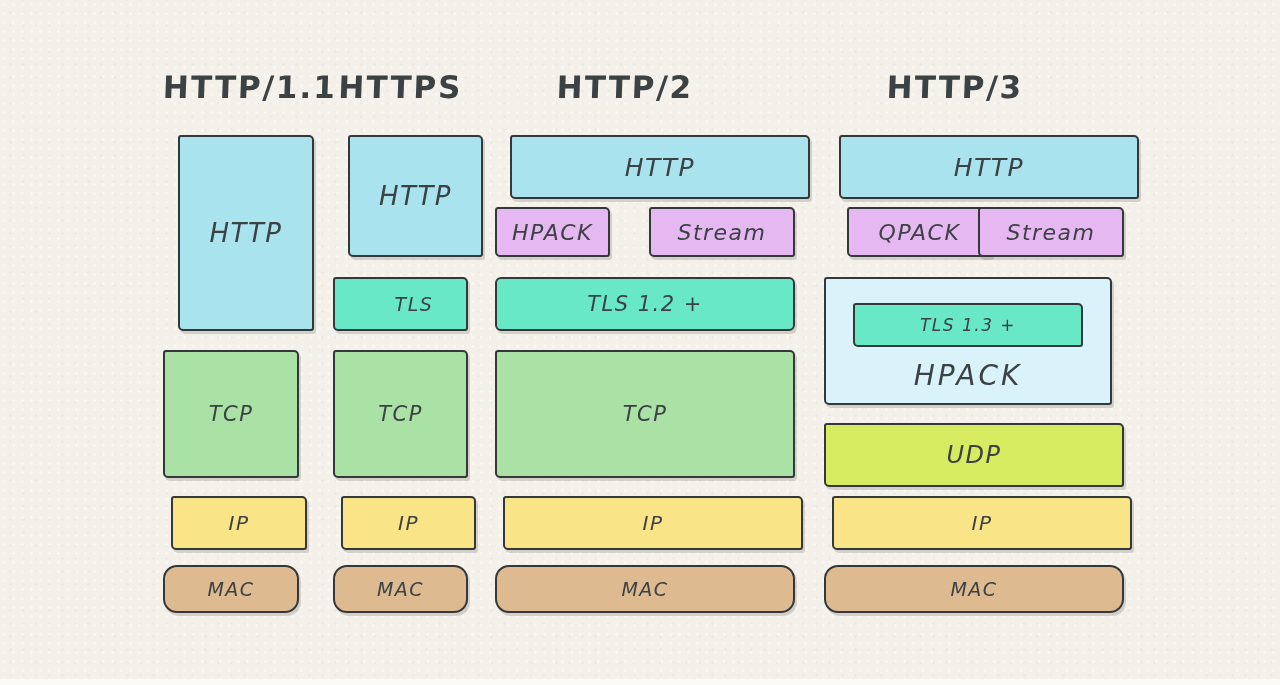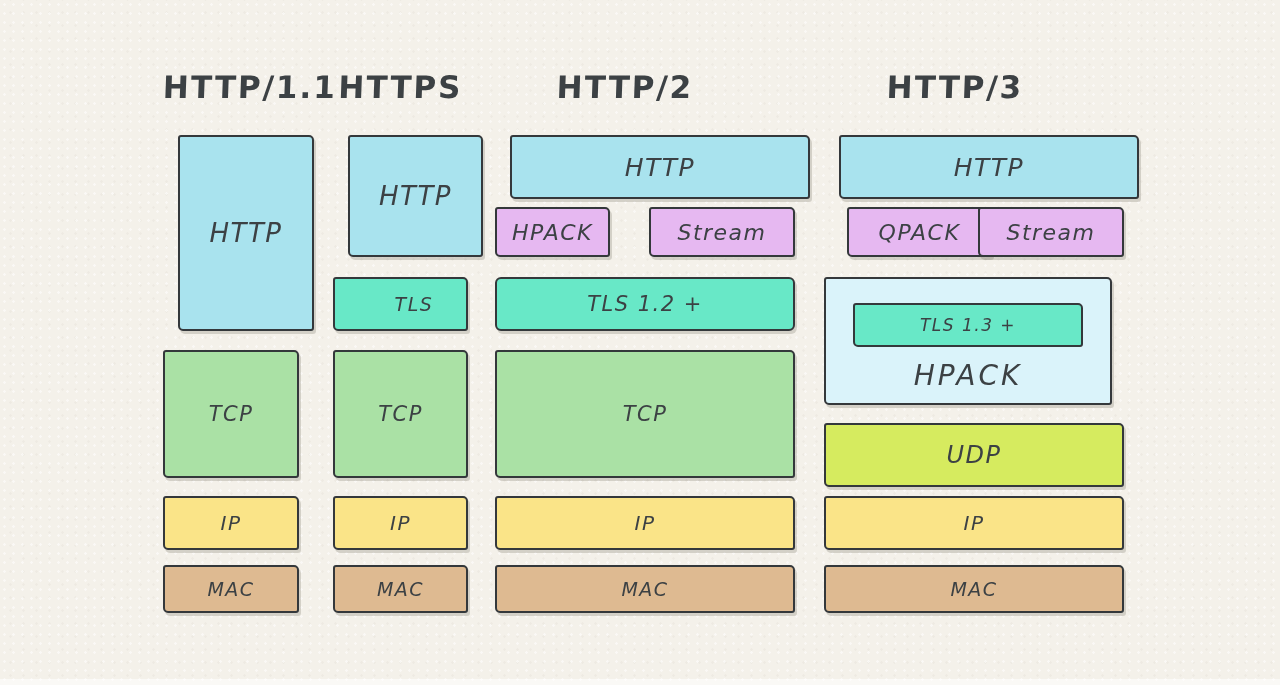--- a/index.html
+++ b/index.html
@@ -40,22 +40,22 @@
     color:var(--text,#3c4144);
     font-style:italic;letter-spacing:1.5px;
     box-shadow:2px 3px 0 rgba(95,90,78,0.22);
   }
   .http  {background:var(--http,  #a9e3ee);margin-left:15px;}
   .tls   {background:var(--tls,   #68e8c7);}
   .frame {background:var(--frame, #e6b8f1);}
   .quic  {background:var(--quic,  #daf3fa);}
   .udp   {background:var(--udp,   #d6eb5f);}
   .tcp   {background:var(--tcp,   #aae1a5);}
-  .ip    {background:var(--ip,    #fae488);}
-  .mac   {background:var(--mac,   #deba91);}
+  .ip    {background:var(--ip,    #fae488);margin-left:8px;}
+  .mac   {background:var(--mac,   #deba91);border-radius:14px;}
 
   
   .b-http1 {left:163px;top:135px;width:136px;height:196px;font-size:26px;}
   .b-tcp1  {left:163px;top:350px;width:136px;height:128px;font-size:21px;}
   .b-ip1   {left:163px;top:496px;width:136px;height:54px; font-size:20px;}
   .b-mac1  {left:163px;top:565px;width:136px;height:48px; font-size:19px;}
 
   
   .b-http2 {left:333px;top:135px;width:135px;height:122px;font-size:26px;}
   .b-tls2  {left:333px;top:277px;width:135px;height:54px; font-size:19px;padding-left:27px;}

